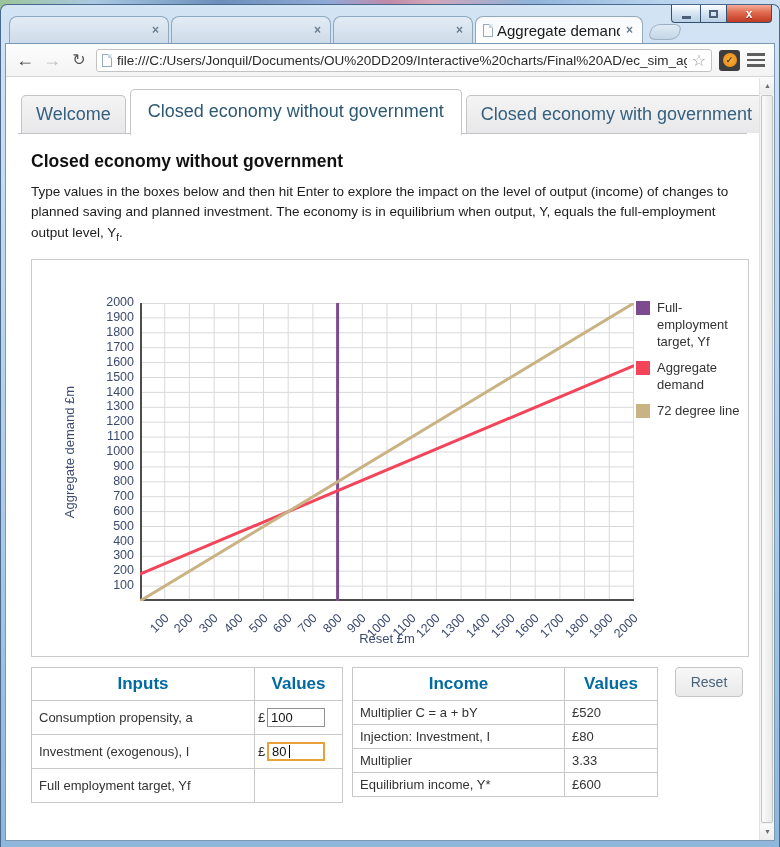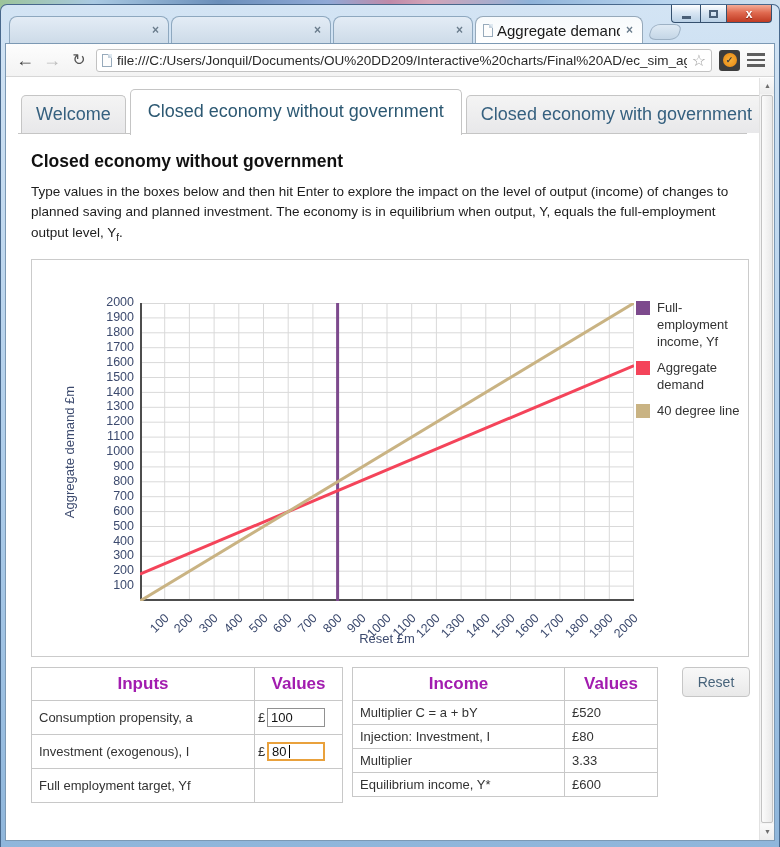--- a/index.html
+++ b/index.html
@@ -77,36 +77,36 @@
     transform:rotate(-45deg); transform-origin:100% 0; }
   #plot-svg { position:absolute; left:108px; top:43px; }
   .legend { position:absolute; left:604px; top:40px; width:110px; }
   .legend-item { display:flex; gap:7px; margin-bottom:9px; }
   .legend-swatch { width:14px; height:14px; flex:none; margin-top:1px; }
   .legend-label { font-size:13px; color:#333; line-height:1.3; }
   
   .bottom { display:flex; margin:10px 0 0 25px; gap:9px; align-items:flex-start; }
   table { border-collapse:collapse; background:#fff; }
   table, th, td { border:1px solid #c8c8c8; }
-  th { font-size:17px; font-weight:bold; color:#a21caf; padding:6px 4px; text-align:center; }
+  th { font-size:17px; font-weight:bold; color:#0369a1; padding:6px 4px; text-align:center; }
   .inputs-table { width:312px; }
   .inputs-table td.lbl { padding:9px 7px; font-size:13px; color:#333; }
   .inputs-table td.val { width:88px; padding:4px 3px; white-space:nowrap; }
   .prefix { display:inline-block; width:9px; font-size:13px; color:#333; }
   .inpwrap { position:relative; display:inline-block; }
   .inp-field { width:58px; height:19px; border:1px solid #919191; font-family:"Liberation Sans",sans-serif;
     font-size:13px; padding:1px 3px; color:#111; }
   .inpwrap.focused .inp-field { border:2px solid #e9a13c; }
   .caret { display:none; position:absolute; left:22px; top:3px; width:1px; height:13px; background:#000; }
   .inpwrap.focused .caret { display:block; }
   .mid-col { display:flex; flex-direction:column; width:306px; }
   .outputs-table { width:306px; }
   .outputs-table td.lbl { padding:4px 7px; font-size:13px; color:#333; }
   .outputs-table td.val { width:93px; padding:4px 7px; font-size:13px; color:#333; }
-  .reset-btn { margin-left:15px; width:68px; height:30px; border:1px solid #c6c6c6; border-radius:4px;
+  .reset-btn { margin-left:8px; width:68px; height:30px; border:1px solid #c6c6c6; border-radius:4px;
     background:linear-gradient(#f8f8f8,#e9e9e9); font-family:"Liberation Sans",sans-serif;
     font-size:14px; color:#47637a; }
 </style>
 </head>
 <body>
 
 <div class="window">
   <div class="win-btns">
     <div class="win-btn min">
         <span class="glyph-min"></span>
@@ -263,29 +263,29 @@
               <span class="xtick" style="left: 460.2px;">1600</span>
               <span class="xtick" style="left: 484.9px;">1700</span>
               <span class="xtick" style="left: 509.6px;">1800</span>
               <span class="xtick" style="left: 534.3px;">1900</span>
               <span class="xtick" style="left: 559px;">2000</span>
             </div>
           <div class="x-axis-title">Reset £m</div>
           <div class="legend" id="legend">
               <div class="legend-item">
                 <span class="legend-swatch" style="background: rgb(125, 74, 141);"></span>
-                <span class="legend-label">Full-employment income, Yf</span>
+                <span class="legend-label">Full-employment target, Yf</span>
               </div>
               <div class="legend-item">
                 <span class="legend-swatch" style="background: rgb(244, 68, 90);"></span>
                 <span class="legend-label">Aggregate demand</span>
               </div>
               <div class="legend-item">
                 <span class="legend-swatch" style="background: rgb(201, 179, 131);"></span>
-                <span class="legend-label">40 degree line</span>
+                <span class="legend-label">72 degree line</span>
               </div>
             </div>
         </div>
 
         <div class="bottom">
           <table class="inputs-table">
             <tbody>
                 <tr>
               <th>Inputs</th>
               <th>Values</th>

